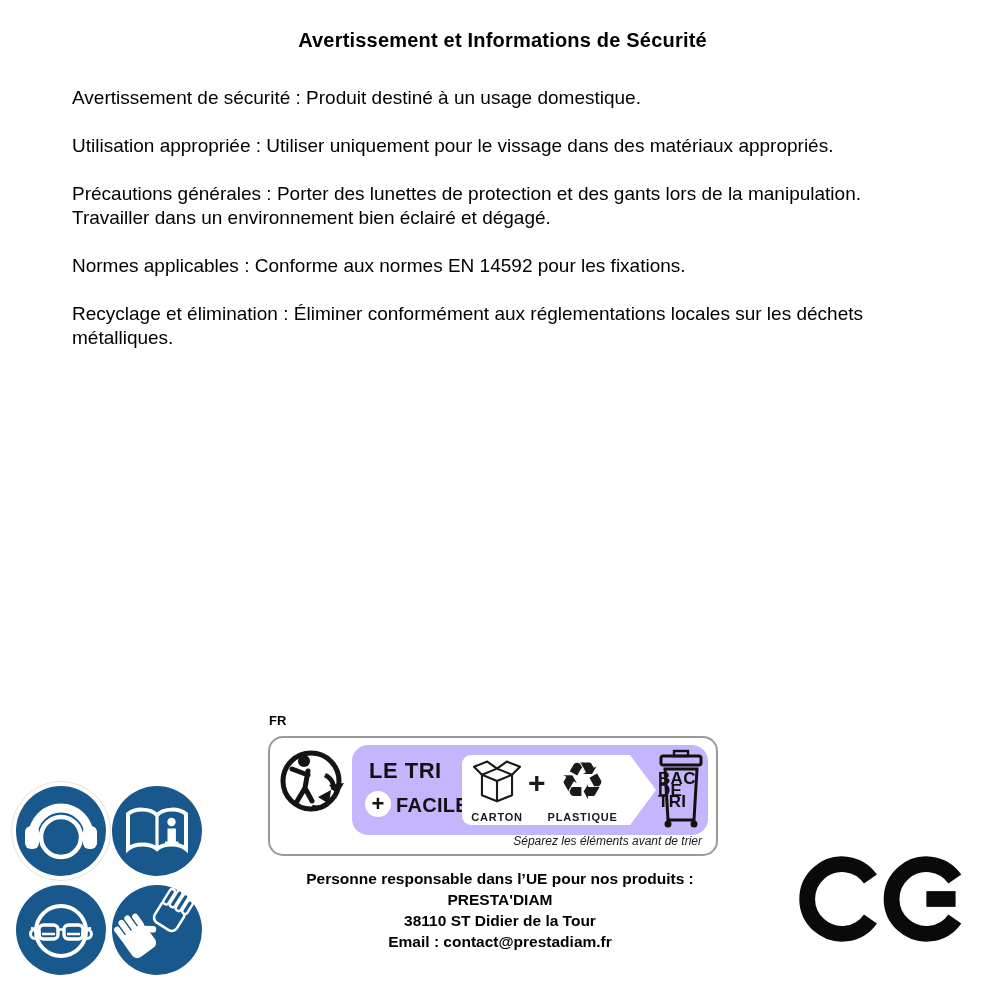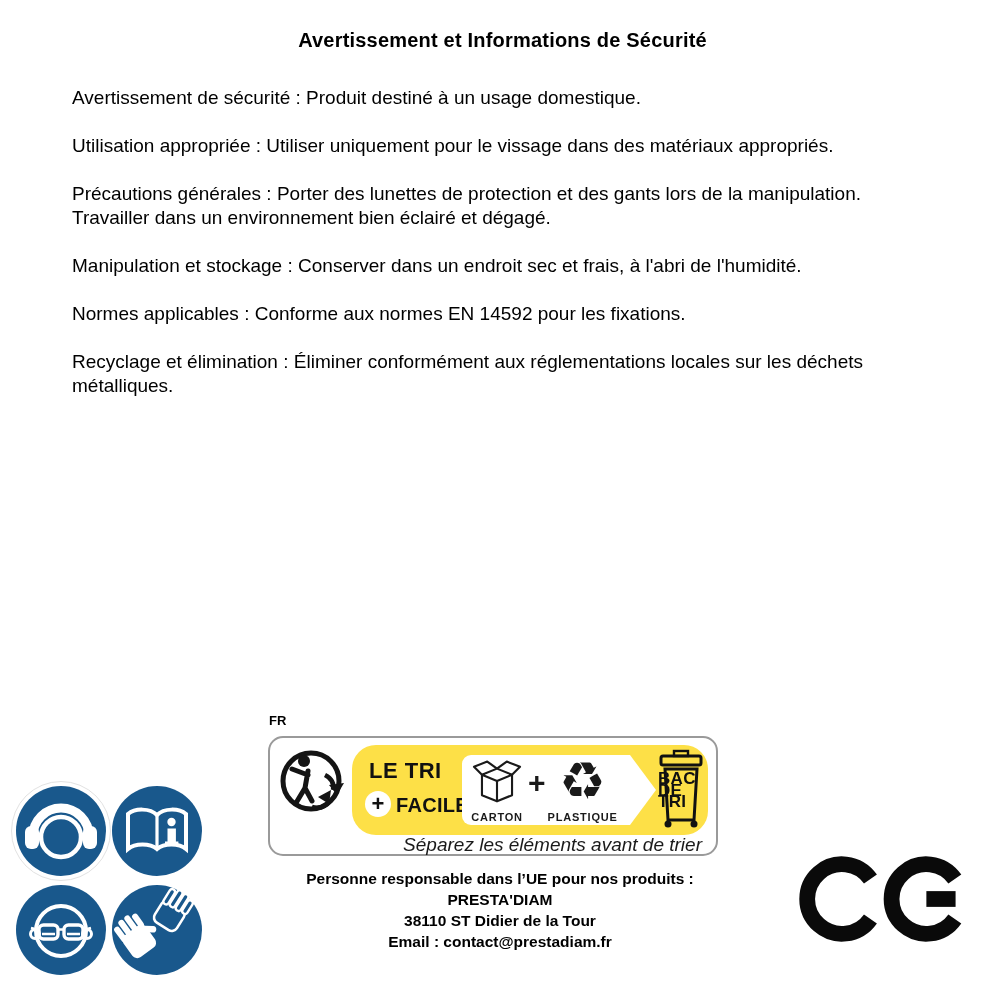--- a/index.html
+++ b/index.html
@@ -19,56 +19,55 @@
     grid-template-columns:90px 90px;grid-auto-rows:90px;column-gap:6px;row-gap:9px;}
   .picto{width:90px;height:90px;border-radius:50%;background:#19588C;position:relative;}
   .picto svg{position:absolute;inset:0;width:100%;height:100%;}
   .picto.halo::before{content:"";position:absolute;inset:-5px;border:1px solid #e2e2e2;border-radius:50%;}
 
   
   .fr-tag{position:absolute;left:269px;top:713px;font-size:13px;font-weight:bold;}
   .tri-box{position:absolute;left:268px;top:736px;width:450px;height:120px;background:#fff;
     border:2px solid #9a9a9a;border-radius:15px;box-sizing:border-box;}
   .triman{position:absolute;left:8px;top:6px;width:72px;height:88px;}
-  .banner{position:absolute;left:82px;top:7px;width:356px;height:90px;background:#fde047;border-radius:24px;}
+  .banner{position:absolute;left:82px;top:7px;width:356px;height:90px;background:#c4b5fd;border-radius:16px;}
   .letri{position:absolute;left:17px;top:13px;font-size:22px;font-weight:bold;letter-spacing:.5px;color:#111;}
   .plus-circle{position:absolute;left:13px;top:46px;width:26px;height:26px;background:#fff;border-radius:50%;
     display:flex;align-items:center;justify-content:center;font-size:22px;font-weight:bold;color:#111;line-height:1;}
   .facile{position:absolute;left:44px;top:49px;font-size:20px;font-weight:bold;letter-spacing:.3px;color:#111;}
   .white-panel{position:absolute;left:110px;top:10px;width:194px;height:70px;background:#fff;
     border-radius:9px 0 0 9px;
     clip-path:polygon(0 0,calc(100% - 26px) 0,100% 50%,calc(100% - 26px) 100%,0 100%);
     display:flex;align-items:center;justify-content:flex-start;padding-left:6px;box-sizing:border-box;}
   .mat{display:flex;flex-direction:column;align-items:center;gap:7px;}
   .mat-label{font-size:11px;font-weight:bold;letter-spacing:.8px;color:#1a1a1a;}
   .mid-plus{font-size:30px;font-weight:bold;color:#1a1a1a;margin:0 2px 14px 2px;line-height:1;}
   .recycle-glyph{font-family:"DejaVu Sans",sans-serif;font-size:52px;line-height:46px;color:#1a1a1a;}
   .bin{position:absolute;left:306px;top:4px;width:46px;height:82px;}
   .bin svg{position:absolute;inset:0;}
   .bin-text{position:absolute;left:0;top:24px;width:100%;
     font-size:17px;line-height:11.5px;font-weight:bold;color:#111;letter-spacing:.3px;}
-  .tagline{position:absolute;right:14px;top:96px;font-style:italic;font-size:19px;color:#1a1a1a;margin-left:32px;}
+  .tagline{position:absolute;right:14px;top:96px;font-style:italic;font-size:12px;color:#1a1a1a;margin-left:32px;}
 
   
   .address{position:absolute;left:240px;top:868px;width:520px;text-align:center;
     font-size:15.5px;line-height:21px;font-weight:bold;}
 
   .ce{position:absolute;left:797px;top:849px;width:166px;height:100px;}
 </style>
 </head>
 <body>
 
 <div class="title">Avertissement et Informations de Sécurité</div>
 
 <div class="content">
   <p>Avertissement de sécurité : Produit destiné à un usage domestique.</p>
   <p>Utilisation appropriée : Utiliser uniquement pour le vissage dans des matériaux appropriés.</p>
   <p>Précautions générales : Porter des lunettes de protection et des gants lors de la manipulation.
 Travailler dans un environnement bien éclairé et dégagé.</p>
-  <p>Manipulation et stockage : Conserver dans un endroit sec et frais, à l'abri de l'humidité.</p>
   <p>Normes applicables : Conforme aux normes EN 14592 pour les fixations.</p>
   <p>Recyclage et élimination : Éliminer conformément aux réglementations locales sur les déchets
 métalliques.</p>
 </div>
 
 <div class="safety-grid">
   <div class="picto halo">
     <svg viewBox="0 0 90 90">
       <circle cx="45" cy="51" r="20" fill="none" stroke="#fff" stroke-width="4.5"></circle>
       <path d="M17 50 A 28 28 0 0 1 73 50" fill="none" stroke="#fff" stroke-width="9"></path>

